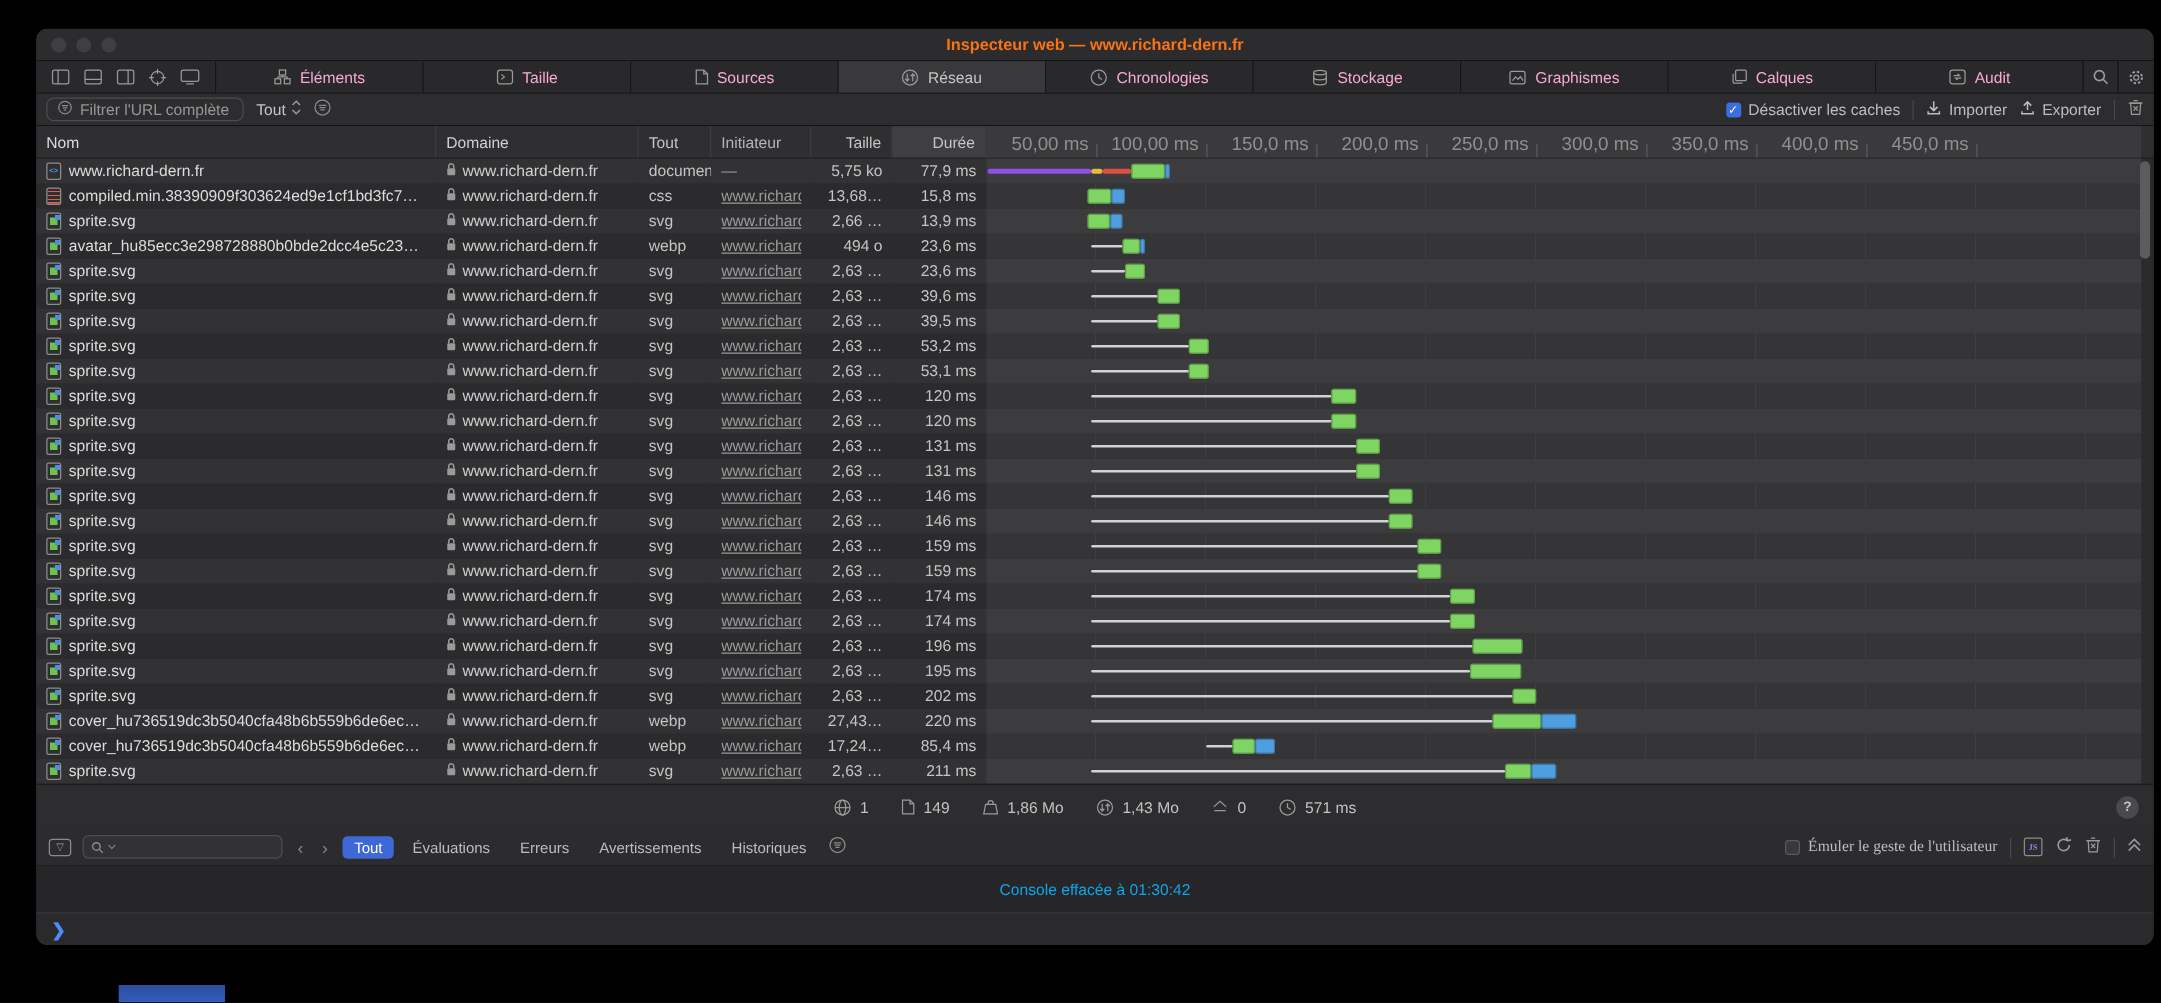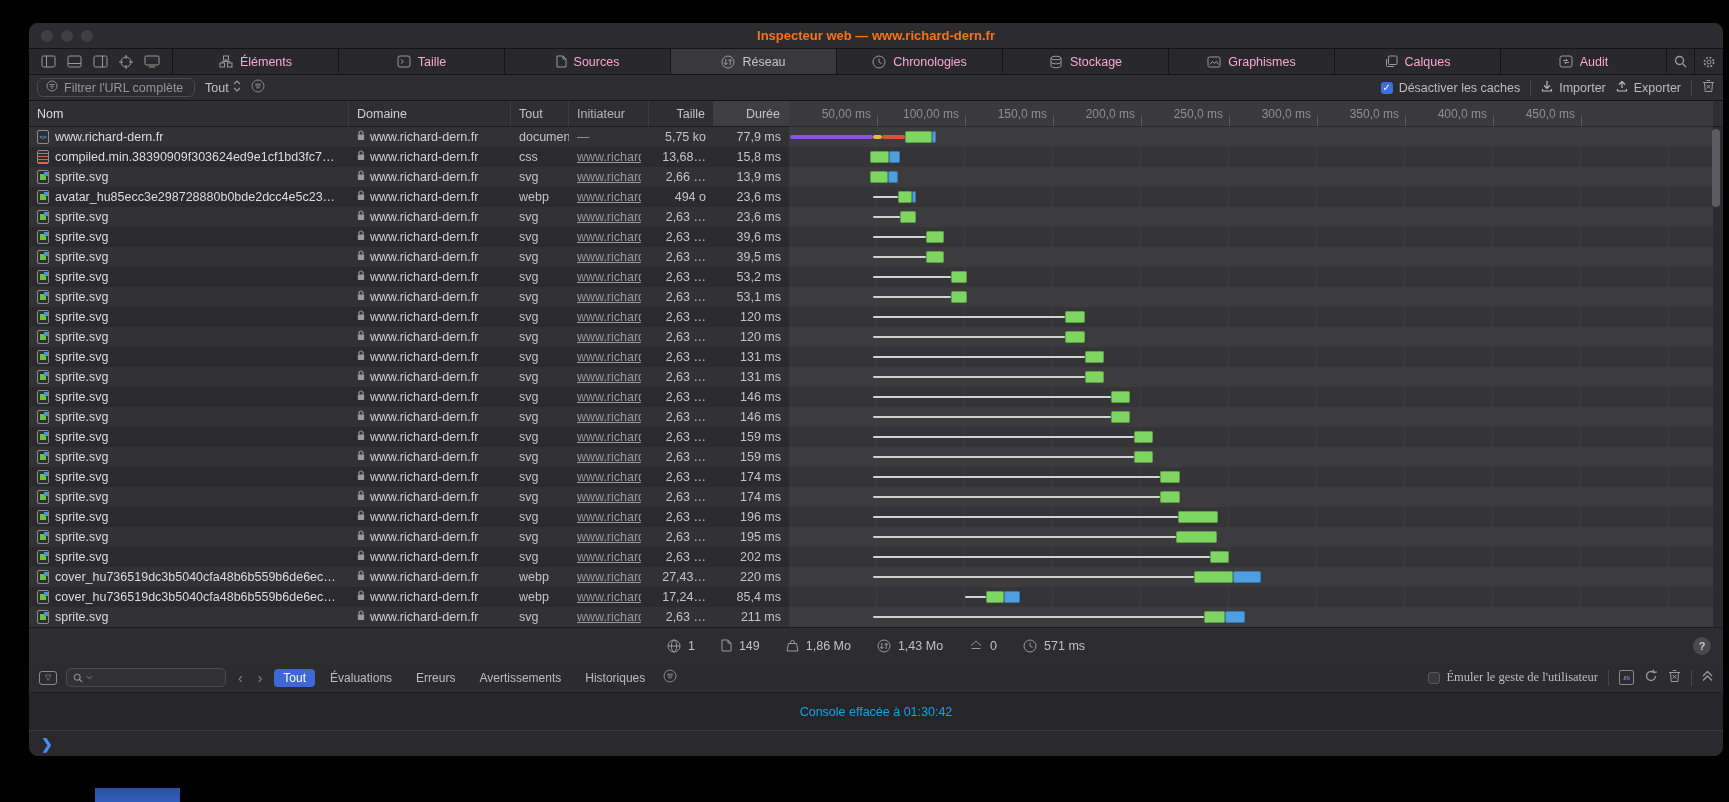--- a/index.html
+++ b/index.html
@@ -66,21 +66,21 @@
     position:relative; background:#2f2f31; display:flex; align-items:center; justify-content:center; }
   .fileicon span { font-size:6px; line-height:1; font-weight:bold; }
   .fi-html span { color:#58a6e8; }
   .fi-css { background:repeating-linear-gradient(#2f2f31 0 2px, #d95f4f 2px 3px); }
   .fi-media .sq { width:6px; height:6px; background:#6cc24a; position:relative; }
   .fi-media .sq::after { content:""; position:absolute; right:-2px; top:-2px; width:4px; height:4px; background:#4a8fe0; }
 
   
   .ruler { position:absolute; left:760px; top:78px; width:924px; height:26px; background:#3a3a3c;
     border-bottom:1px solid #2a2a2a; overflow:hidden; }
-  .ticklabel { position:absolute; top:6px; width:80px; text-align:right; color:#8f8f8f; font-size:12px; }
+  .ticklabel { position:absolute; top:6px; width:80px; text-align:right; color:#8f8f8f; font-size:15px; }
   .gridline { position:absolute; top:14px; width:1px; height:12px; background:#5a5a5c; }
   .tlcell { position:relative; width:924px; flex:none; background:#353537; overflow:hidden;
     background-image:repeating-linear-gradient(to right, transparent 0, transparent 87px, rgba(255,255,255,0.05) 87px, rgba(255,255,255,0.05) 88px); }
   .wf-line { position:absolute; top:9px; height:2px; background:#d2d2d2; border-radius:1px; }
   .wf-seg  { position:absolute; top:4px; height:12px; border-radius:2px; box-shadow:inset 0 0 0 1px rgba(0,0,0,.25); }
   .wf-seg.thin { top:8px; height:4px; border-radius:2px; box-shadow:none; }
   .vscroll { position:absolute; right:3px; top:106px; width:8px; height:78px; border-radius:4px; background:#5c5c5e; }
 
   
   .statusbar { position:absolute; left:0; top:604px; right:0; height:36px; background:#2d2d2f;

